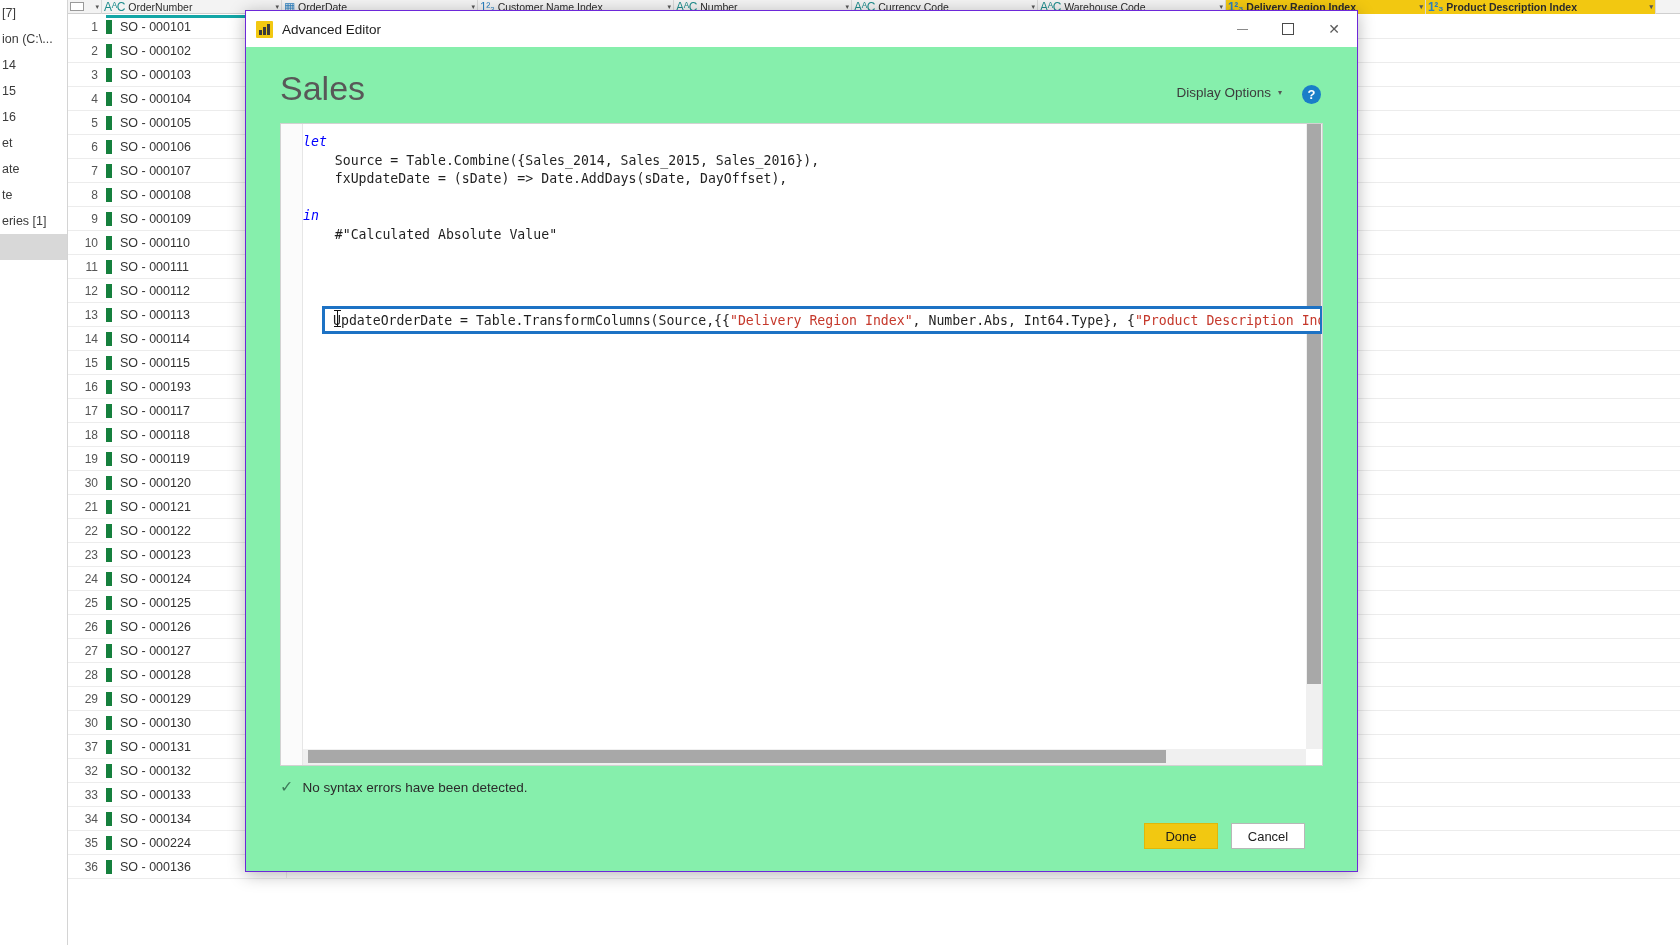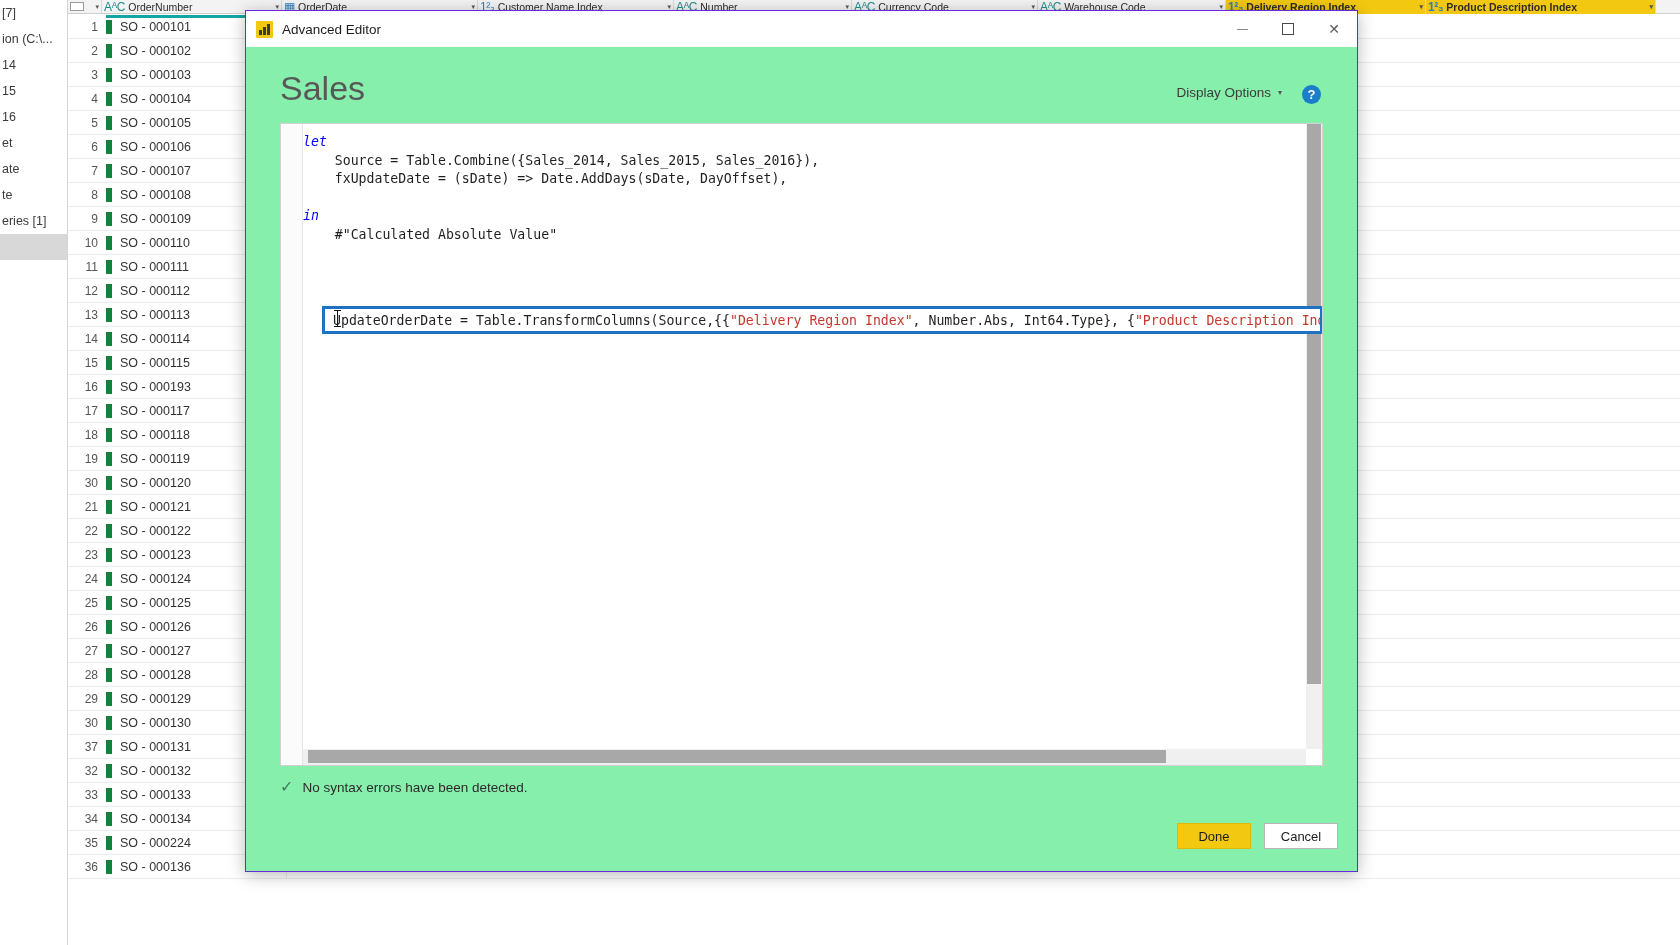--- a/index.html
+++ b/index.html
@@ -218,21 +218,21 @@
   .status-row {
     margin: 13px 0 0 34px;
     display: flex; align-items: center; gap: 9px;
     font-size: 13.5px; color: #2b2b2b;
     flex-shrink: 0;
   }
   .check { color: #3d7a5a; font-size: 16px; line-height: 1; }
 
   .footer {
     margin-top: auto;
-    padding: 0 19px 22px 0;
+    padding: 0 52px 22px 0;
     display: flex; justify-content: flex-end; gap: 13px;
     flex-shrink: 0;
   }
   .btn {
     height: 26px; min-width: 74px;
     font-size: 13px; color: #1b1b1b;
     display: flex; align-items: center; justify-content: center;
     border: 1px solid #b7b7b7; background: #ffffff;
     cursor: pointer;
   }

